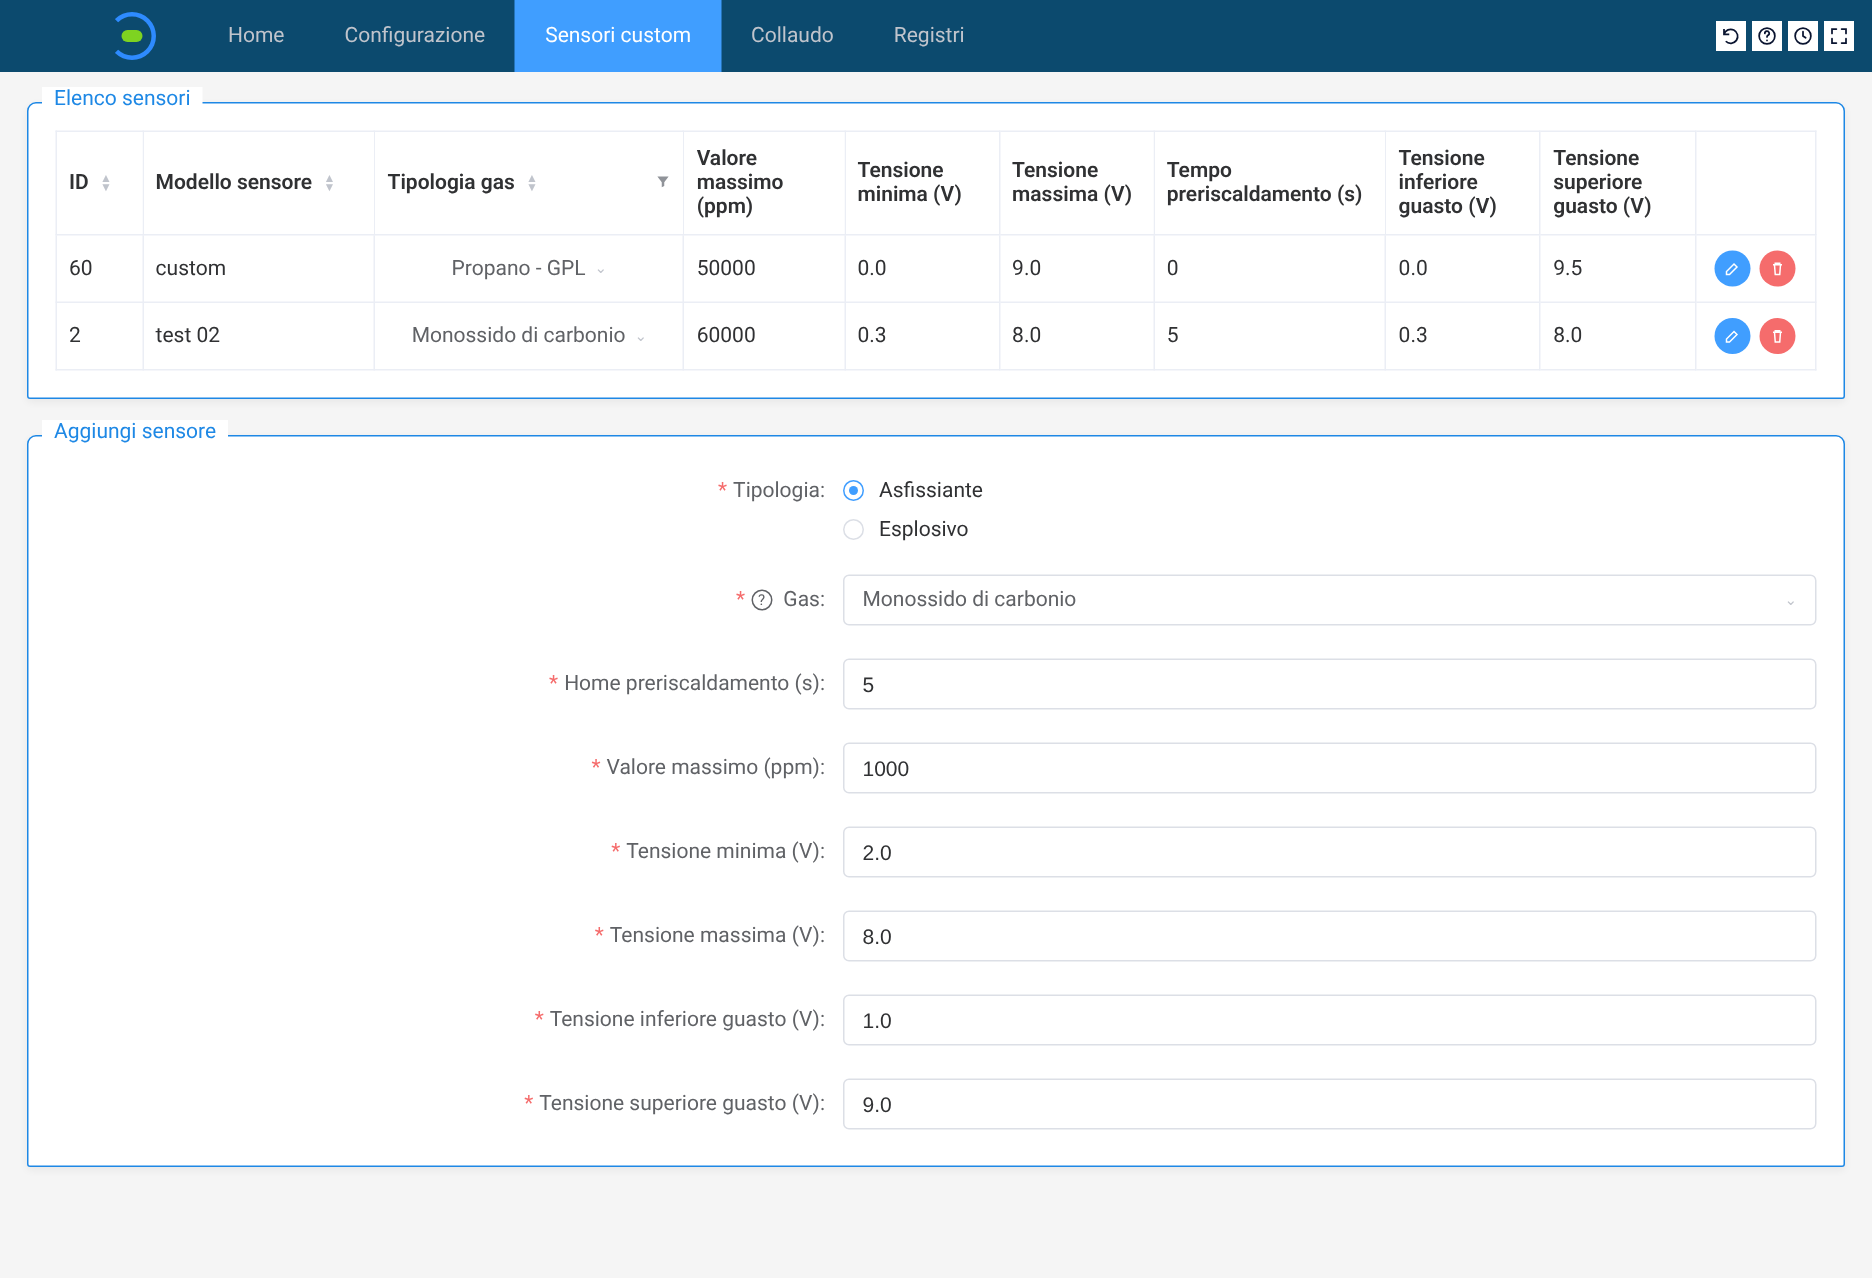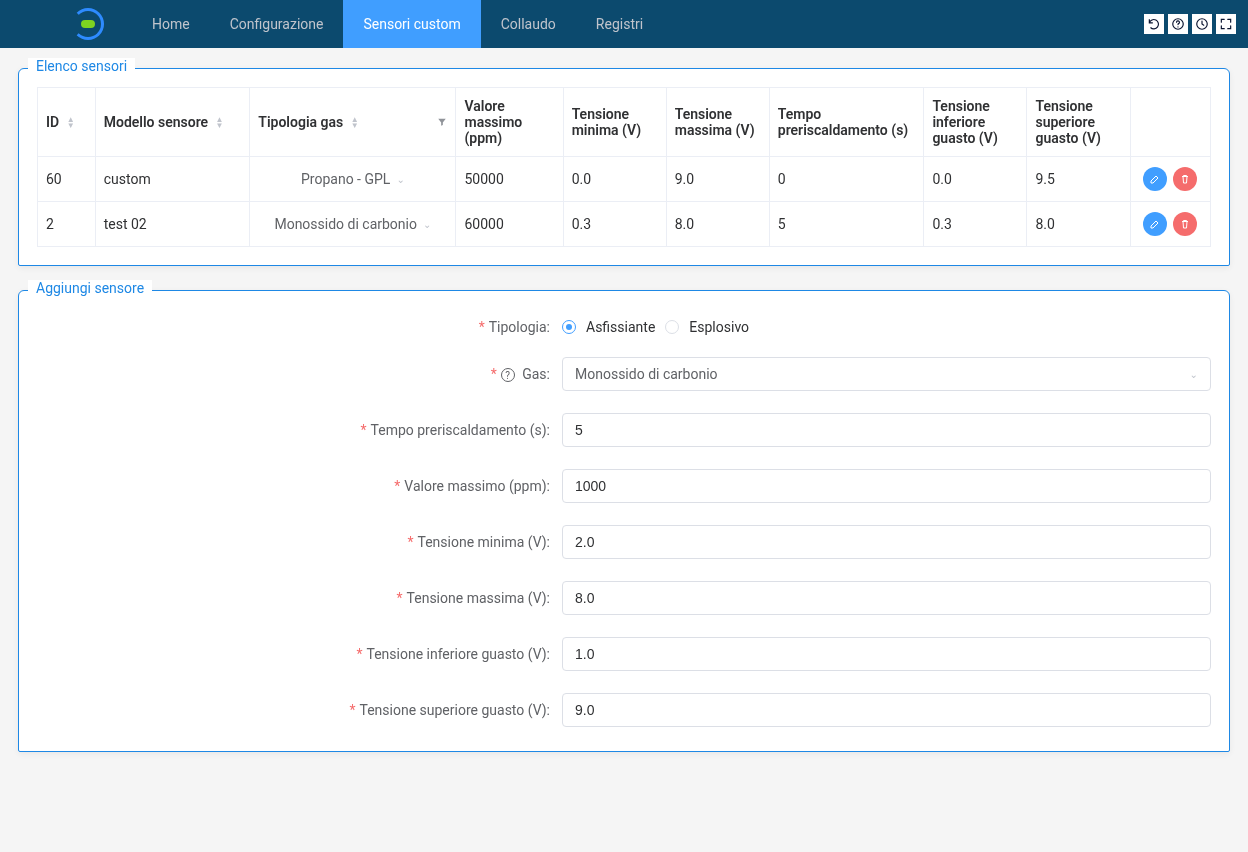--- a/index.html
+++ b/index.html
@@ -156,21 +156,21 @@
     padding: 0 12px;
     font-size: 14px;
     color: #303133;
     background: #fff;
   }
   .text-input::placeholder { color: #c0c4cc; }
   .select-input {
     display: flex; align-items: center; justify-content: space-between;
     cursor: pointer; color: #606266;
   }
-  .radio-group { display: flex; flex-direction: row; gap: 10px; }
+  .radio-group { display: flex; flex-direction: column; gap: 10px; }
   .radio-item { display: inline-flex; align-items: center; gap: 10px; cursor: pointer; }
   .radio-circle {
     width: 14px; height: 14px; border: 1px solid #dcdfe6; border-radius: 50%;
     display: inline-flex; align-items: center; justify-content: center;
   }
   .radio-item.selected .radio-circle { border-color: #409eff; }
   .radio-item.selected .radio-circle::after {
     content: ""; width: 6px; height: 6px; background: #409eff; border-radius: 50%;
   }
   .help-icon {
@@ -355,21 +355,21 @@
         </div>
         <div class="form-control">
           <div class="select-input">
             <span>Monossido di carbonio</span>
             <span class="chev">⌄</span>
           </div>
         </div>
       </div>
 
       <div class="form-row">
-        <div class="form-label"><span class="req">*</span><span>Tempo preriscaldamento (s):</span></div>
+        <div class="form-label"><span class="req">*</span><span>Home preriscaldamento (s):</span></div>
         <div class="form-control"><input class="text-input" type="text" value="5" style=""></div>
       </div>
 
       <div class="form-row">
         <div class="form-label"><span class="req">*</span><span>Valore massimo (ppm):</span></div>
         <div class="form-control"><input class="text-input" type="text" value="1000" style=""></div>
       </div>
 
       <div class="form-row">
         <div class="form-label"><span class="req">*</span><span>Tensione minima (V):</span></div>

